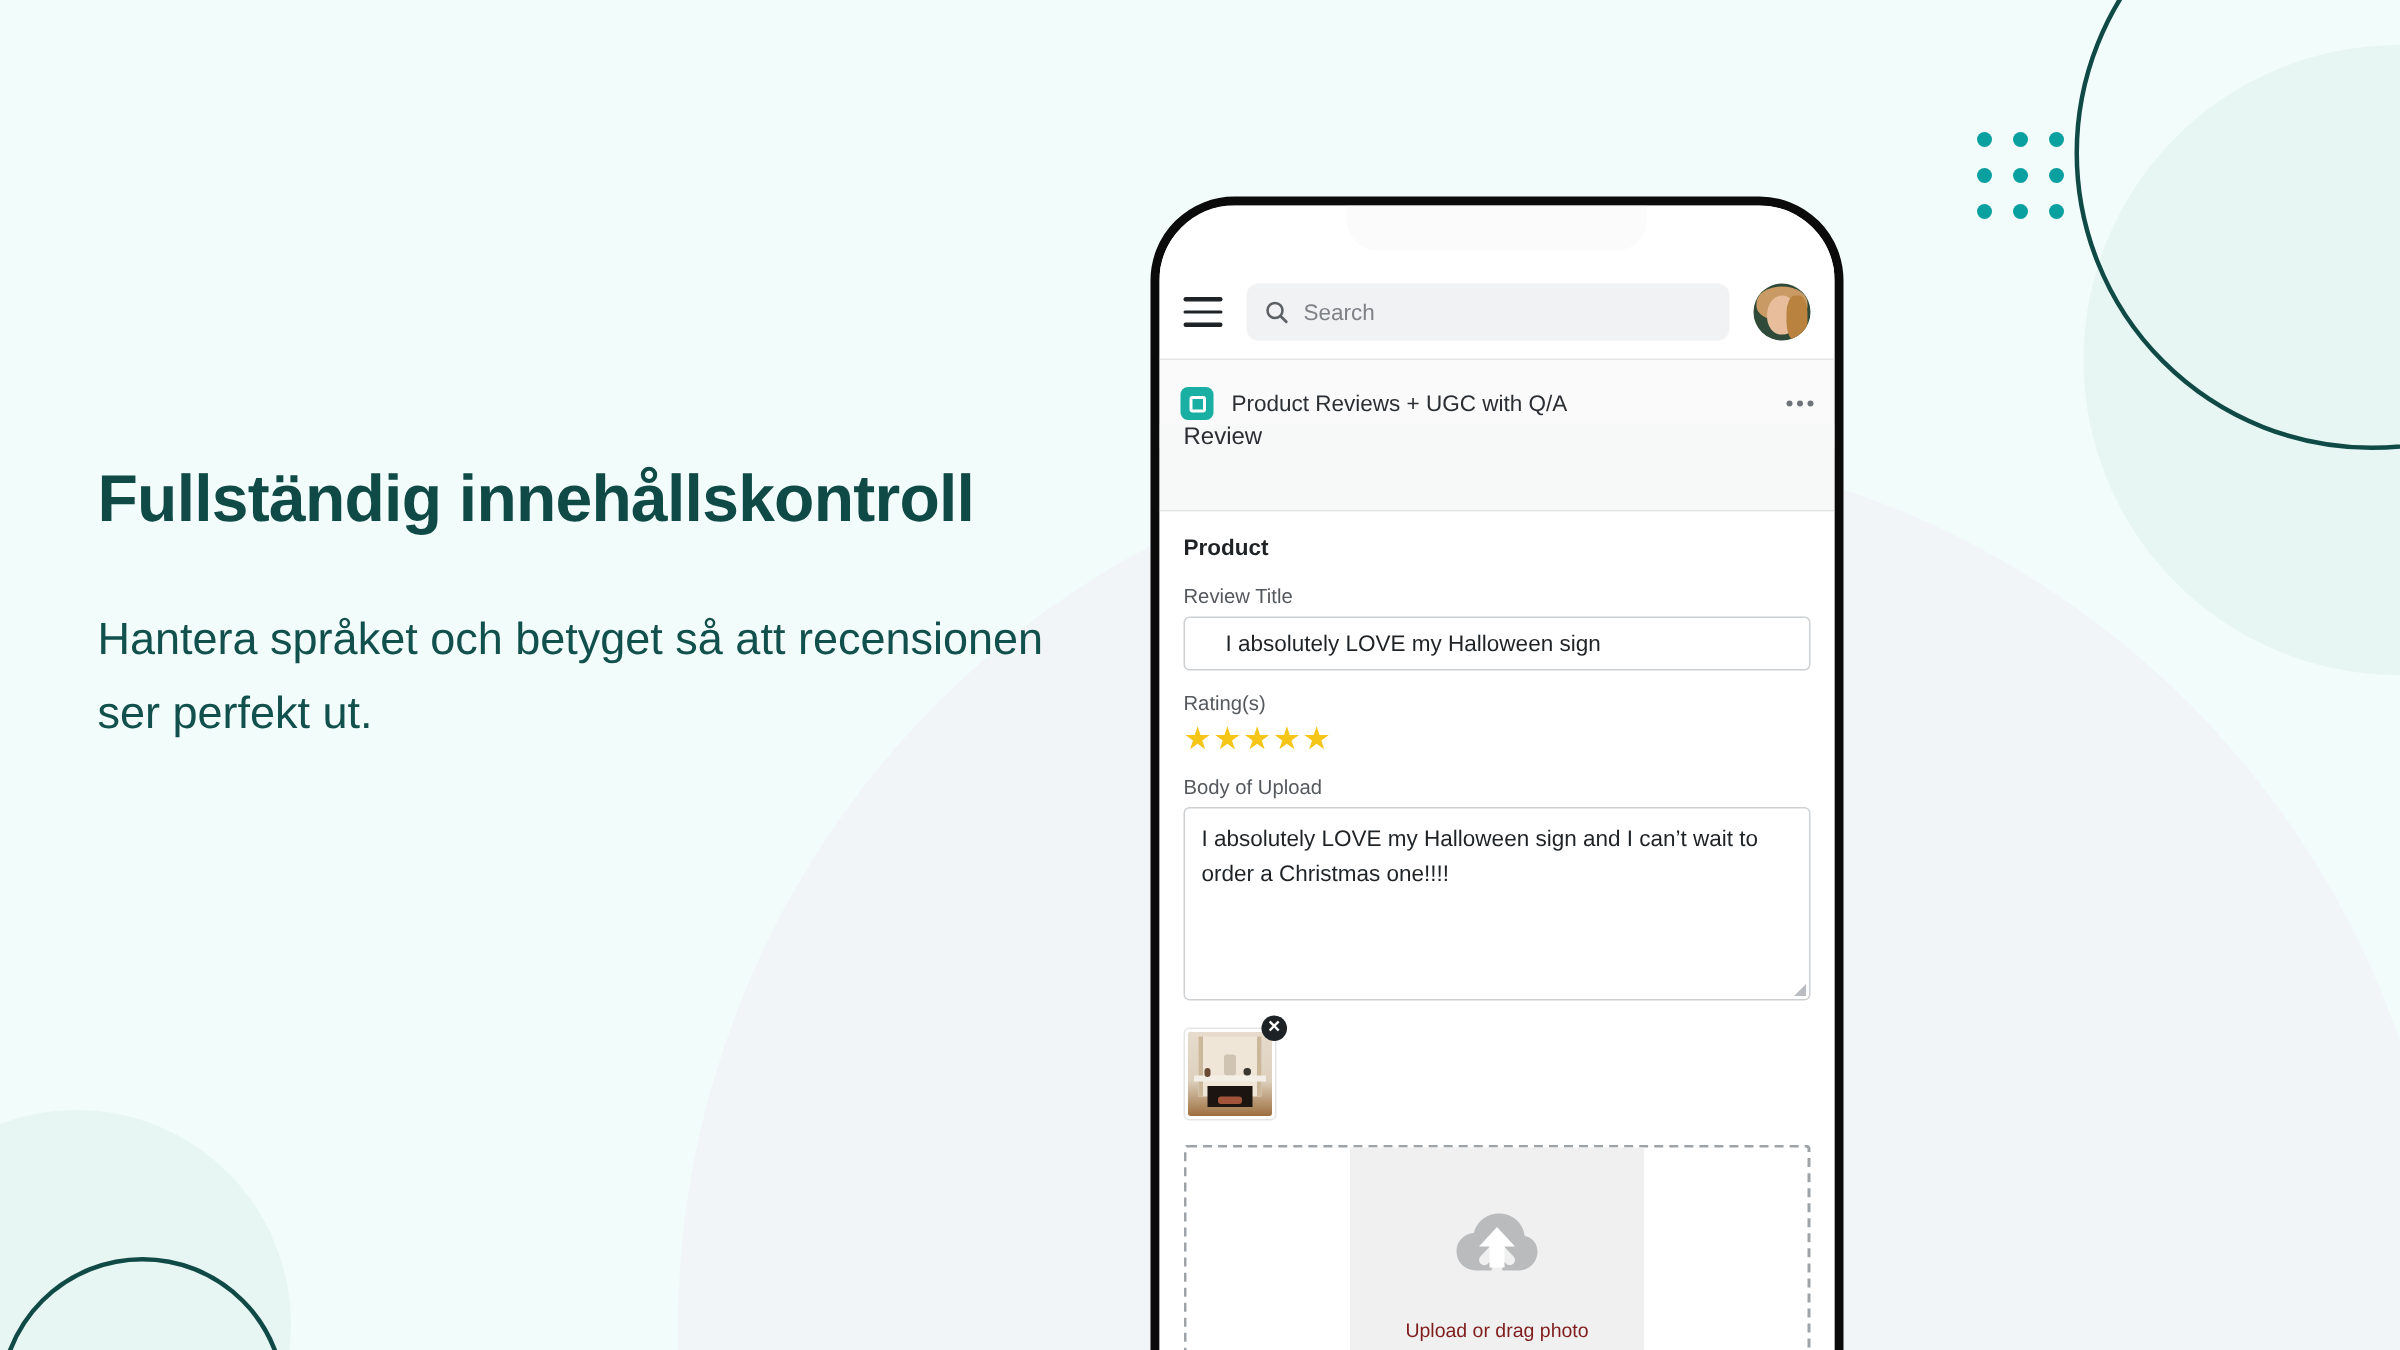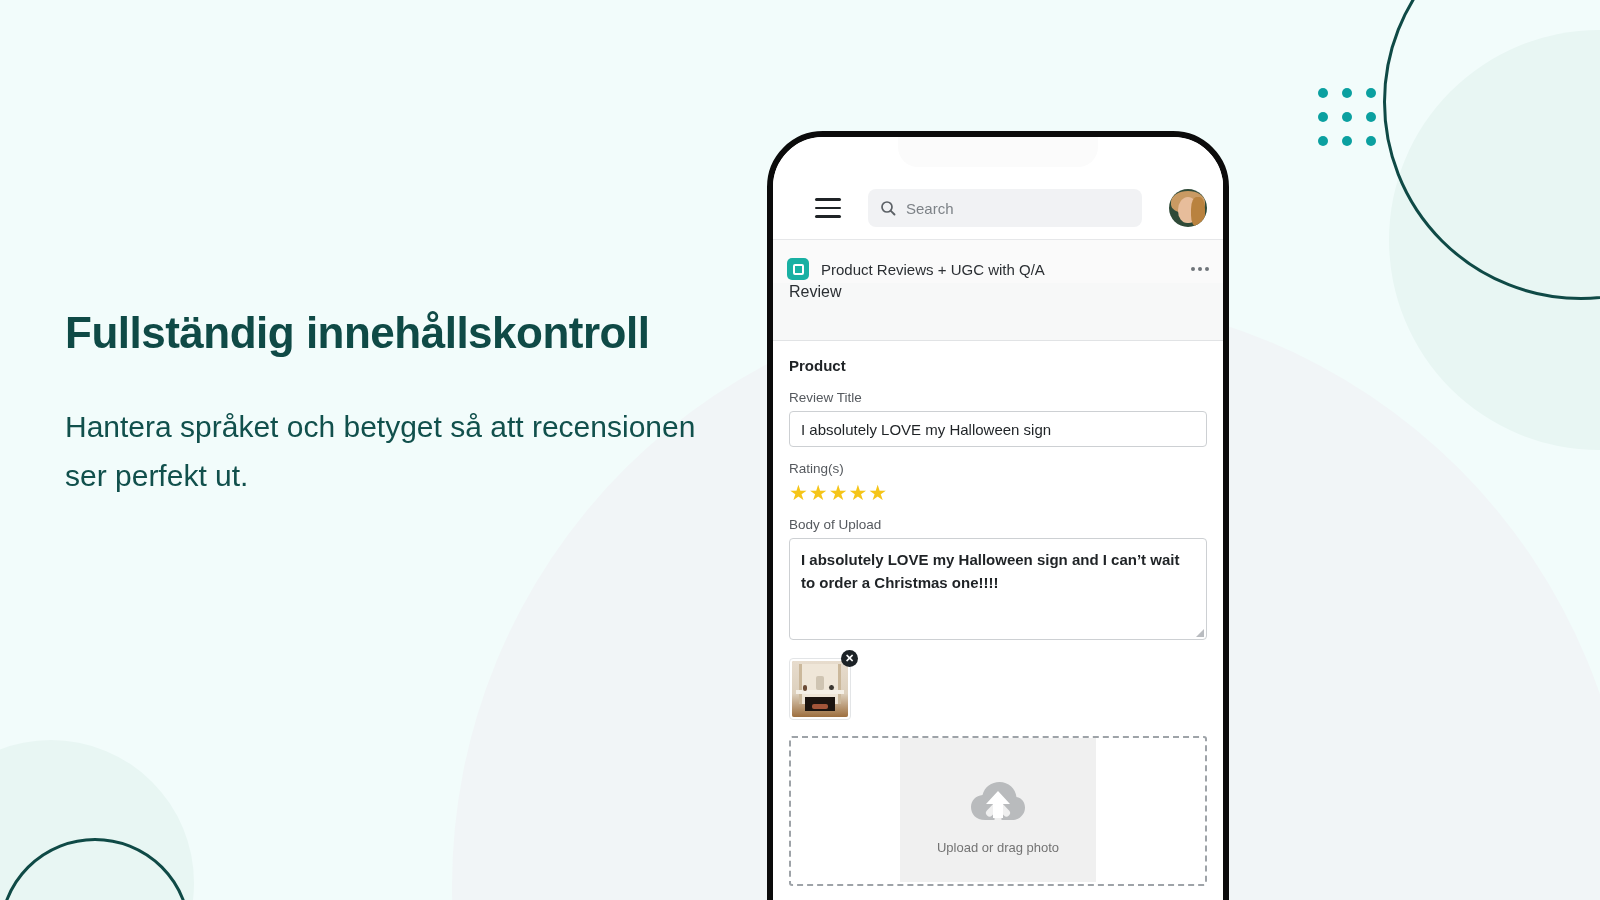--- a/index.html
+++ b/index.html
@@ -146,23 +146,22 @@
   .topbar {
     position: absolute;
     left: 0;
     top: 40px;
     right: 0;
     height: 62px;
     display: flex;
     align-items: center;
     padding: 0 16px;
     box-sizing: border-box;
-    gap: 27px;
+    gap: 16px;
     background: #ffffff;
-    margin-left: 26px;
   }
   .hamburger {
     width: 26px;
     height: 20px;
     display: flex;
     flex-direction: column;
     justify-content: space-between;
     flex: 0 0 auto;
     cursor: pointer;
   }
@@ -319,49 +318,48 @@
     margin: 12px 0 6px 0;
   }
   .text-input {
     width: 100%;
     height: 36px;
     border: 1px solid #cdd0d3;
     border-radius: 4px;
     box-sizing: border-box;
     display: flex;
     align-items: center;
-    padding: 0 11px;
+    padding: 0 27px;
     font-size: 15px;
     color: #1f2326;
     background: #fff;
     margin-bottom: 14px;
   }
   .stars {
     font-size: 21px;
     letter-spacing: 1px;
     color: #f5c518;
     line-height: 1;
     margin-bottom: 14px;
     display: block;
     cursor: pointer;
   }
   .textarea {
     width: 100%;
-    height: 102px;
+    height: 129px;
     border: 1px solid #cdd0d3;
     border-radius: 4px;
     box-sizing: border-box;
     padding: 9px 11px;
     font-size: 15px;
     line-height: 1.56;
     color: #1f2326;
     background: #fff;
     position: relative;
     margin-bottom: 18px;
-    font-weight: bold;
   }
   .textarea::after {
     content: "";
     position: absolute;
     right: 2px;
     bottom: 2px;
     width: 0;
     height: 0;
     border-style: solid;
     border-width: 0 0 8px 8px;
@@ -460,23 +458,23 @@
     height: 144px;
     background: #f0f0f0;
     display: flex;
     flex-direction: column;
     align-items: center;
     justify-content: flex-start;
     padding-top: 42px;
     box-sizing: border-box;
   }
   .dz-text {
-    margin-top: 16px;
+    margin-top: 28px;
     font-size: 13px;
-    color: #737373;
+    color: #7f1d1d;
     text-align: right;
   }
 </style>
 </head>
 <body>
 
 <div class="bg-layer">
   <div class="blob-gray"></div>
   <div class="circle-mint-tr"></div>
   <div class="circle-ring-tr"></div>

